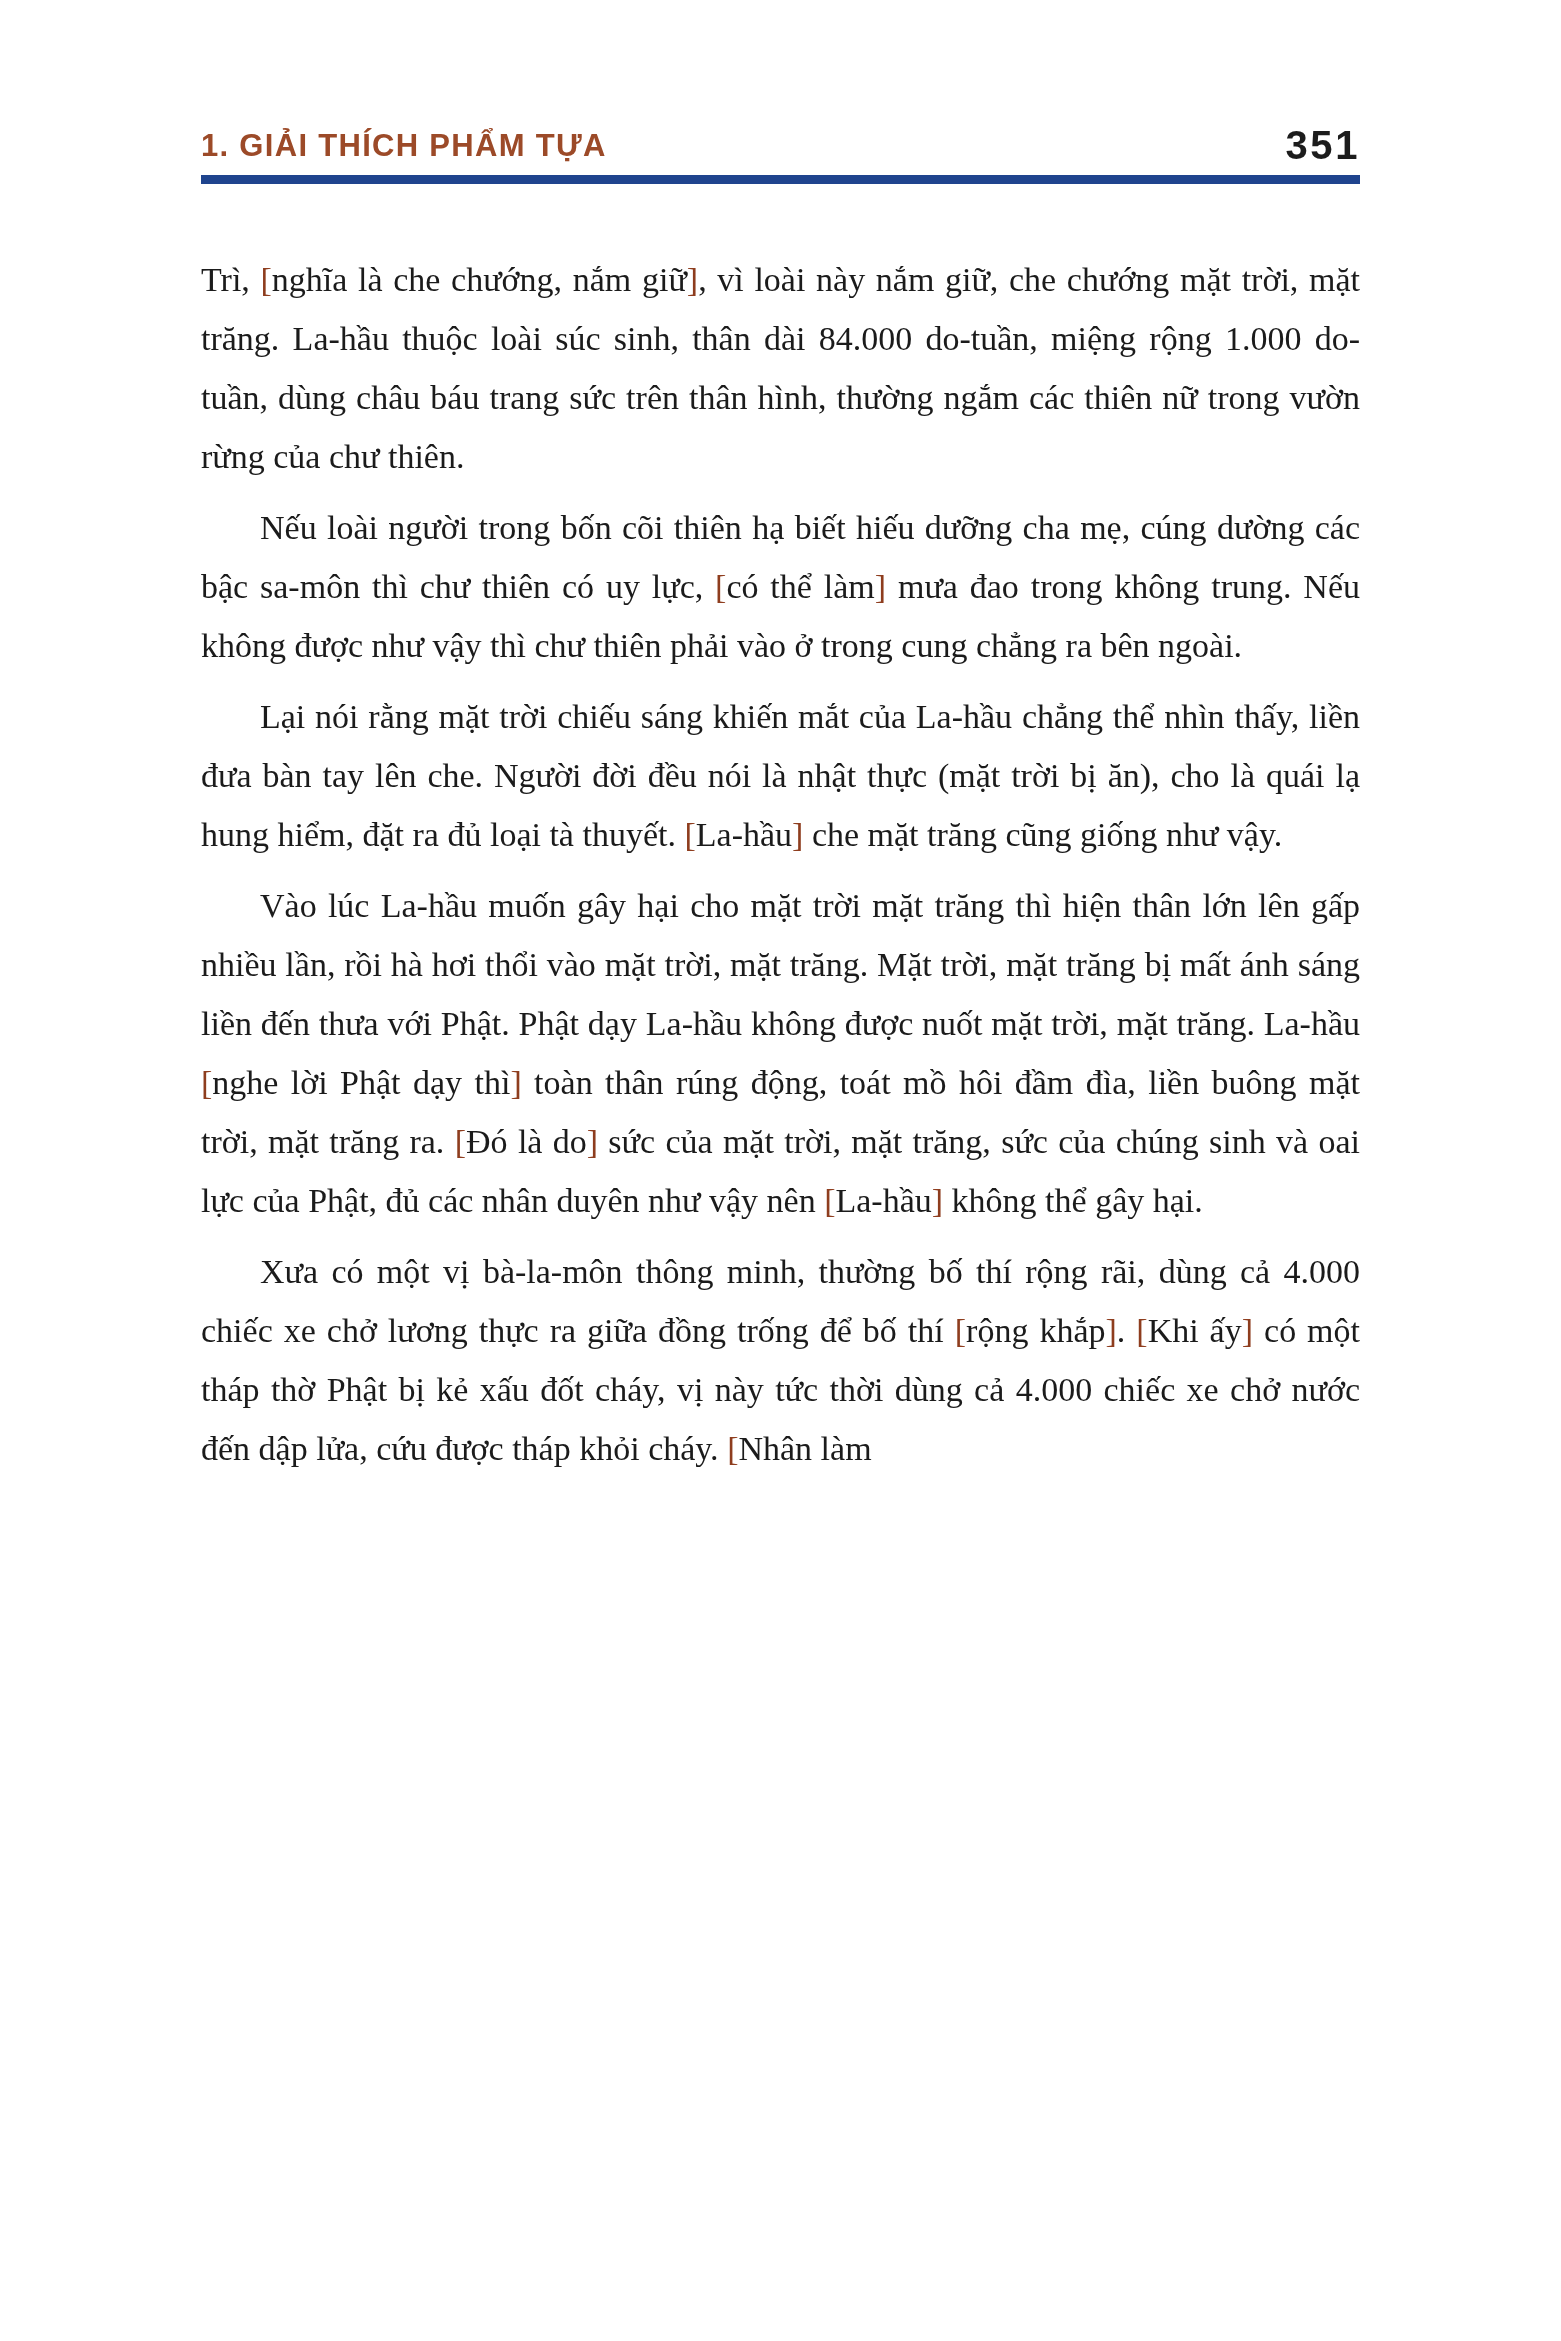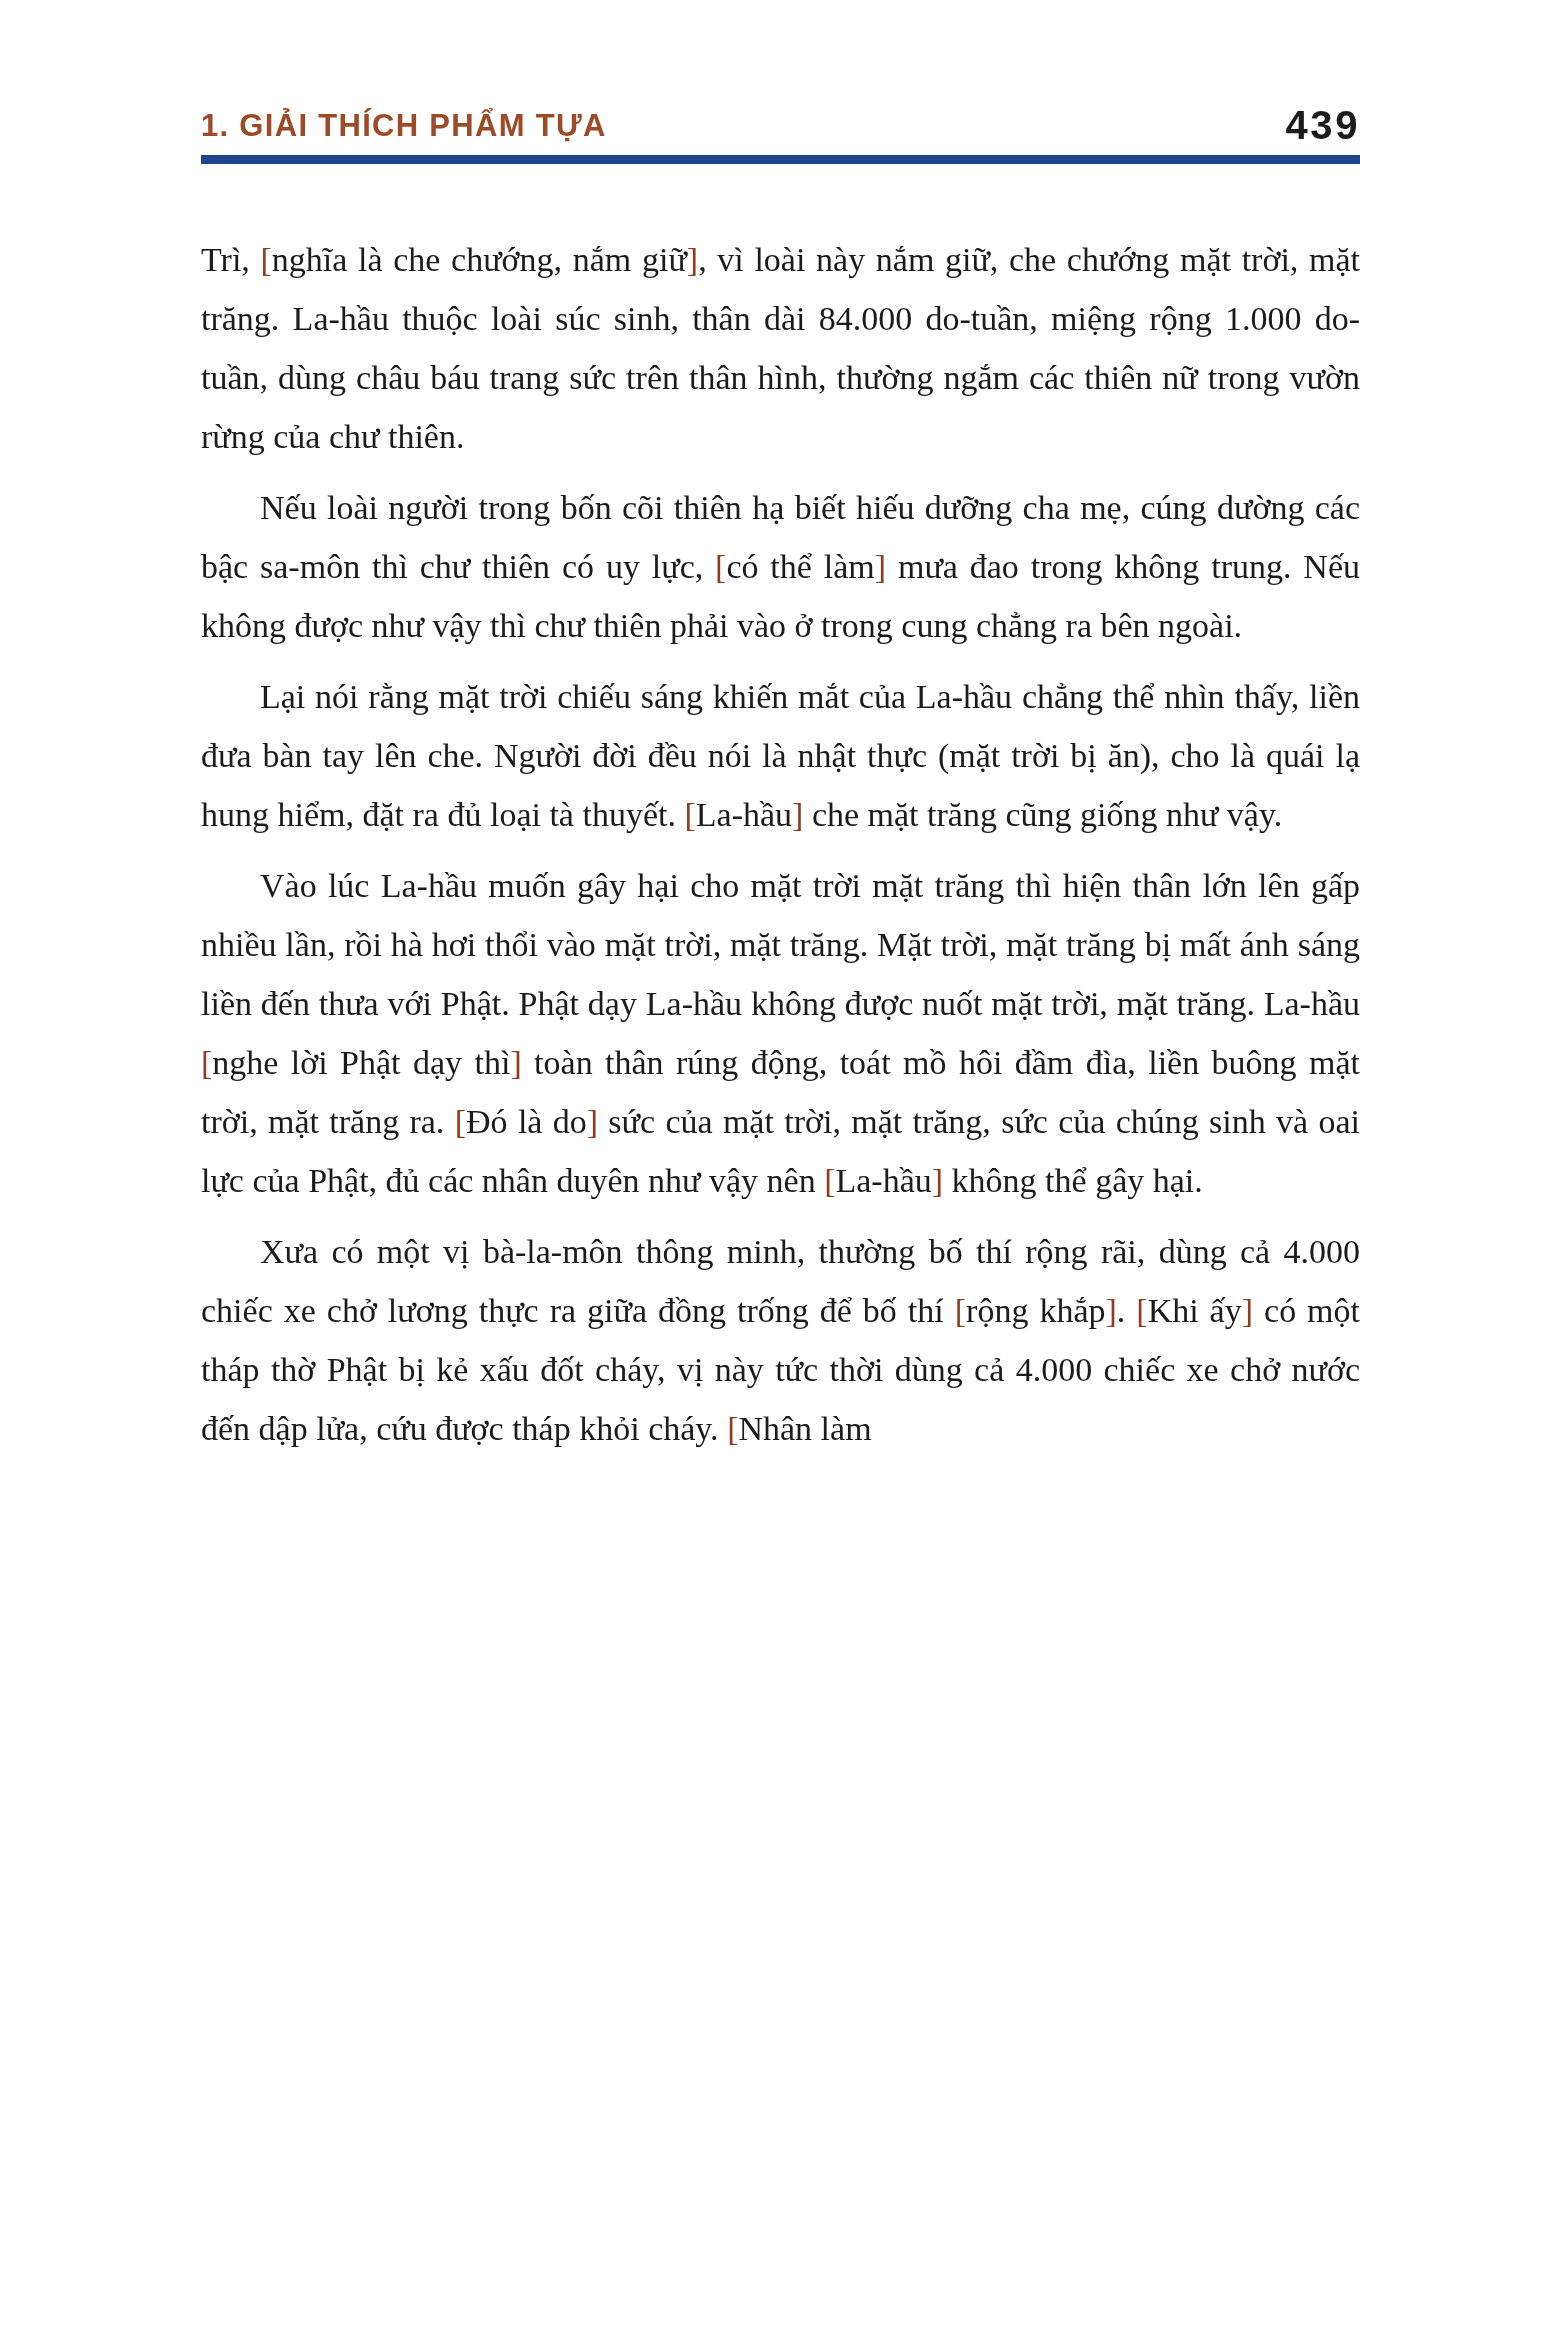--- a/index.html
+++ b/index.html
@@ -15,21 +15,21 @@
     width: 1561px;
     height: 2342px;
     background: #ffffff;
     position: relative;
     overflow: hidden;
     font-family: "Liberation Serif", serif;
   }
   .page {
     position: absolute;
     left: 201px;
-    top: 105px;
+    top: 125px;
     width: 1159px;
   }
   .header-row {
     display: flex;
     justify-content: space-between;
     align-items: flex-end;
   }
   .running-title {
     font-family: "Liberation Sans", sans-serif;
     font-weight: bold;
@@ -68,21 +68,21 @@
   .bracket {
     color: var(--bracket-color);
   }
 </style>
 </head>
 <body>
 
 <div class="page">
   <div class="header-row">
     <span class="running-title">1. GIẢI THÍCH PHẨM TỰA</span>
-    <span class="page-number">439</span>
+    <span class="page-number">351</span>
   </div>
   <div class="rule"></div>
   <div class="body-text">
       <p class="no-indent">Trì, <span class="bracket">[</span>nghĩa là che chướng, nắm giữ<span class="bracket">]</span>, vì loài này nắm giữ, che chướng mặt trời, mặt trăng. La-hầu thuộc loài súc sinh, thân dài 84.000 do-tuần, miệng rộng 1.000 do-tuần, dùng châu báu trang sức trên thân hình, thường ngắm các thiên nữ trong vườn rừng của chư thiên.</p>
       <p>Nếu loài người trong bốn cõi thiên hạ biết hiếu dưỡng cha mẹ, cúng dường các bậc sa-môn thì chư thiên có uy lực, <span class="bracket">[</span>có thể làm<span class="bracket">]</span> mưa đao trong không trung. Nếu không được như vậy thì chư thiên phải vào ở trong cung chẳng ra bên ngoài.</p>
       <p>Lại nói rằng mặt trời chiếu sáng khiến mắt của La-hầu chẳng thể nhìn thấy, liền đưa bàn tay lên che. Người đời đều nói là nhật thực (mặt trời bị ăn), cho là quái lạ hung hiểm, đặt ra đủ loại tà thuyết. <span class="bracket">[</span>La-hầu<span class="bracket">]</span> che mặt trăng cũng giống như vậy.</p>
       <p>Vào lúc La-hầu muốn gây hại cho mặt trời mặt trăng thì hiện thân lớn lên gấp nhiều lần, rồi hà hơi thổi vào mặt trời, mặt trăng. Mặt trời, mặt trăng bị mất ánh sáng liền đến thưa với Phật. Phật dạy La-hầu không được nuốt mặt trời, mặt trăng. La-hầu <span class="bracket">[</span>nghe lời Phật dạy thì<span class="bracket">]</span> toàn thân rúng động, toát mồ hôi đầm đìa, liền buông mặt trời, mặt trăng ra. <span class="bracket">[</span>Đó là do<span class="bracket">]</span> sức của mặt trời, mặt trăng, sức của chúng sinh và oai lực của Phật, đủ các nhân duyên như vậy nên <span class="bracket">[</span>La-hầu<span class="bracket">]</span> không thể gây hại.</p>
       <p>Xưa có một vị bà-la-môn thông minh, thường bố thí rộng rãi, dùng cả 4.000 chiếc xe chở lương thực ra giữa đồng trống để bố thí <span class="bracket">[</span>rộng khắp<span class="bracket">]</span>. <span class="bracket">[</span>Khi ấy<span class="bracket">]</span> có một tháp thờ Phật bị kẻ xấu đốt cháy, vị này tức thời dùng cả 4.000 chiếc xe chở nước đến dập lửa, cứu được tháp khỏi cháy. <span class="bracket">[</span>Nhân làm</p>
     </div>
 </div>

